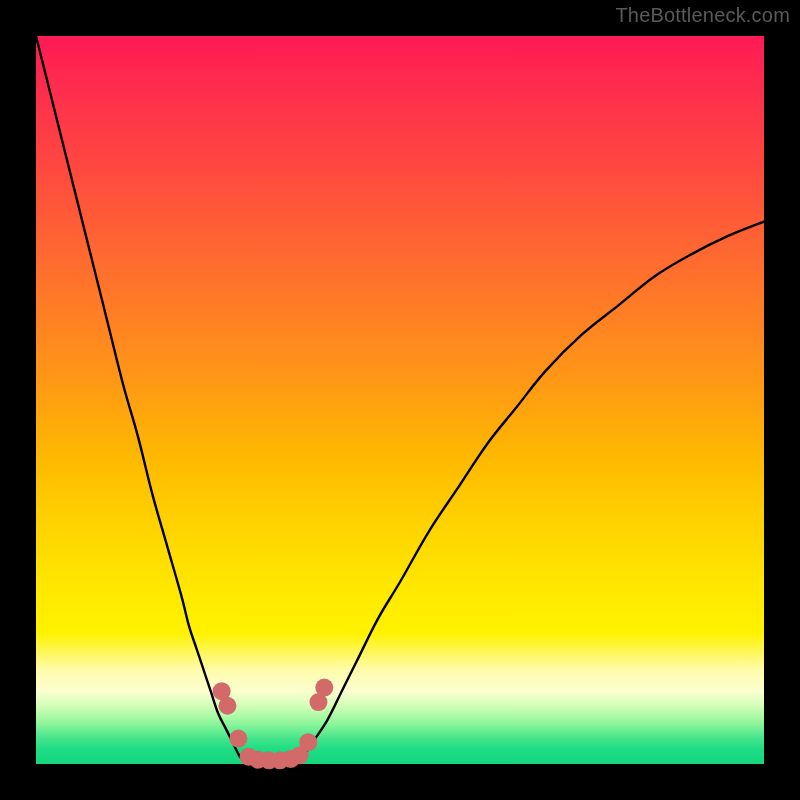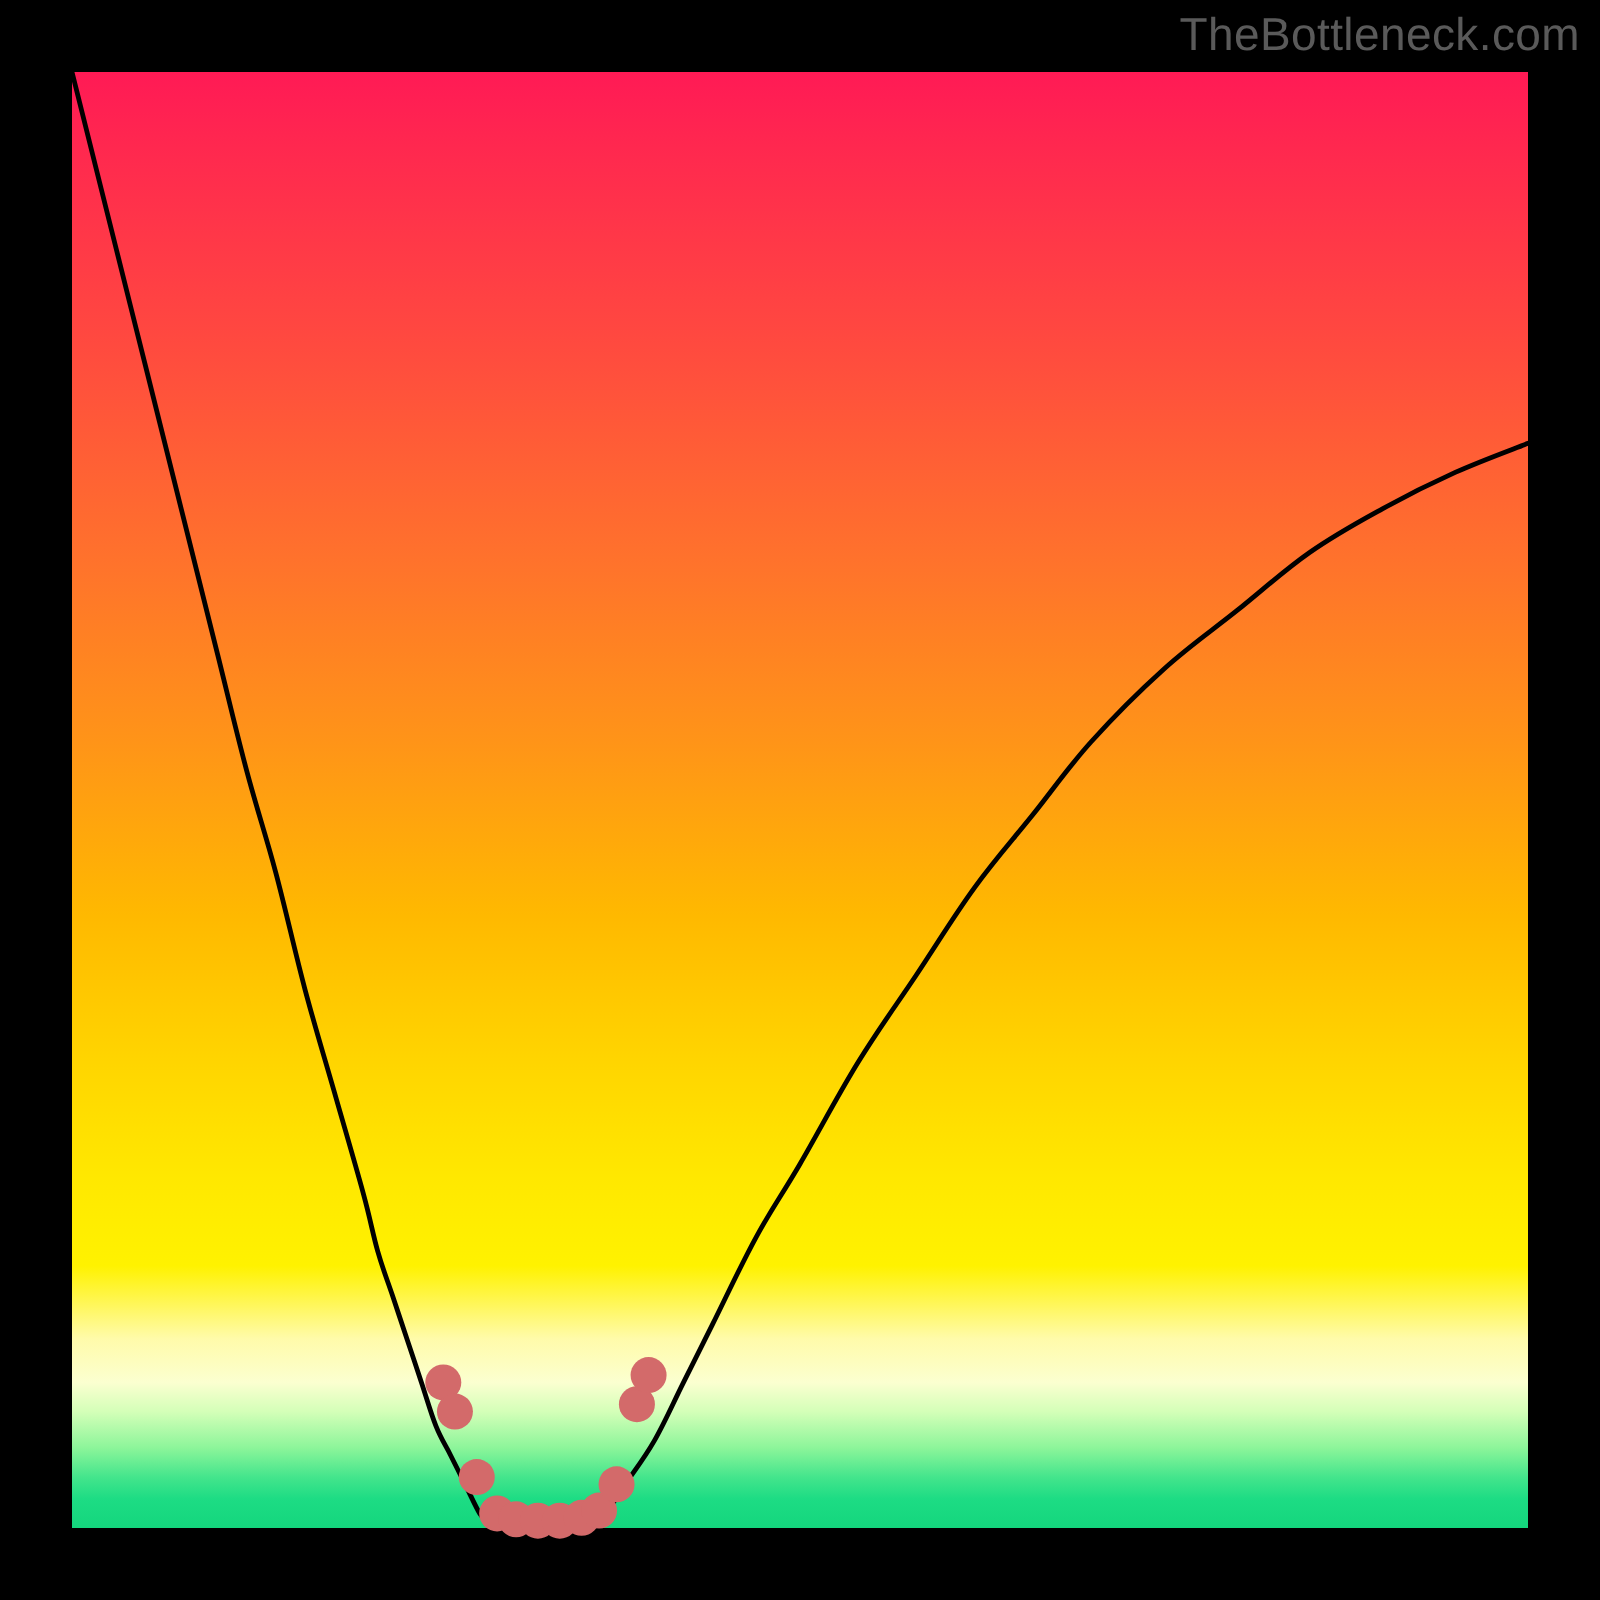--- a/index.html
+++ b/index.html
@@ -41,21 +41,21 @@
       #8cf59a 94.5%,
       #44e58c 96.5%,
       #1ddc84 98%,
       #14d67d 100%);
   }
   .watermark {
     position: absolute;
     top: 4px;
     right: 10px;
     font-family: Arial, Helvetica, sans-serif;
-    font-size: 23px;
+    font-size: 20px;
     color: #5a5a5a;
     letter-spacing: 0.2px;
     user-select: none;
   }
   svg.curves {
     position: absolute;
     left: 0;
     top: 0;
     width: 728px;
     height: 728px;

